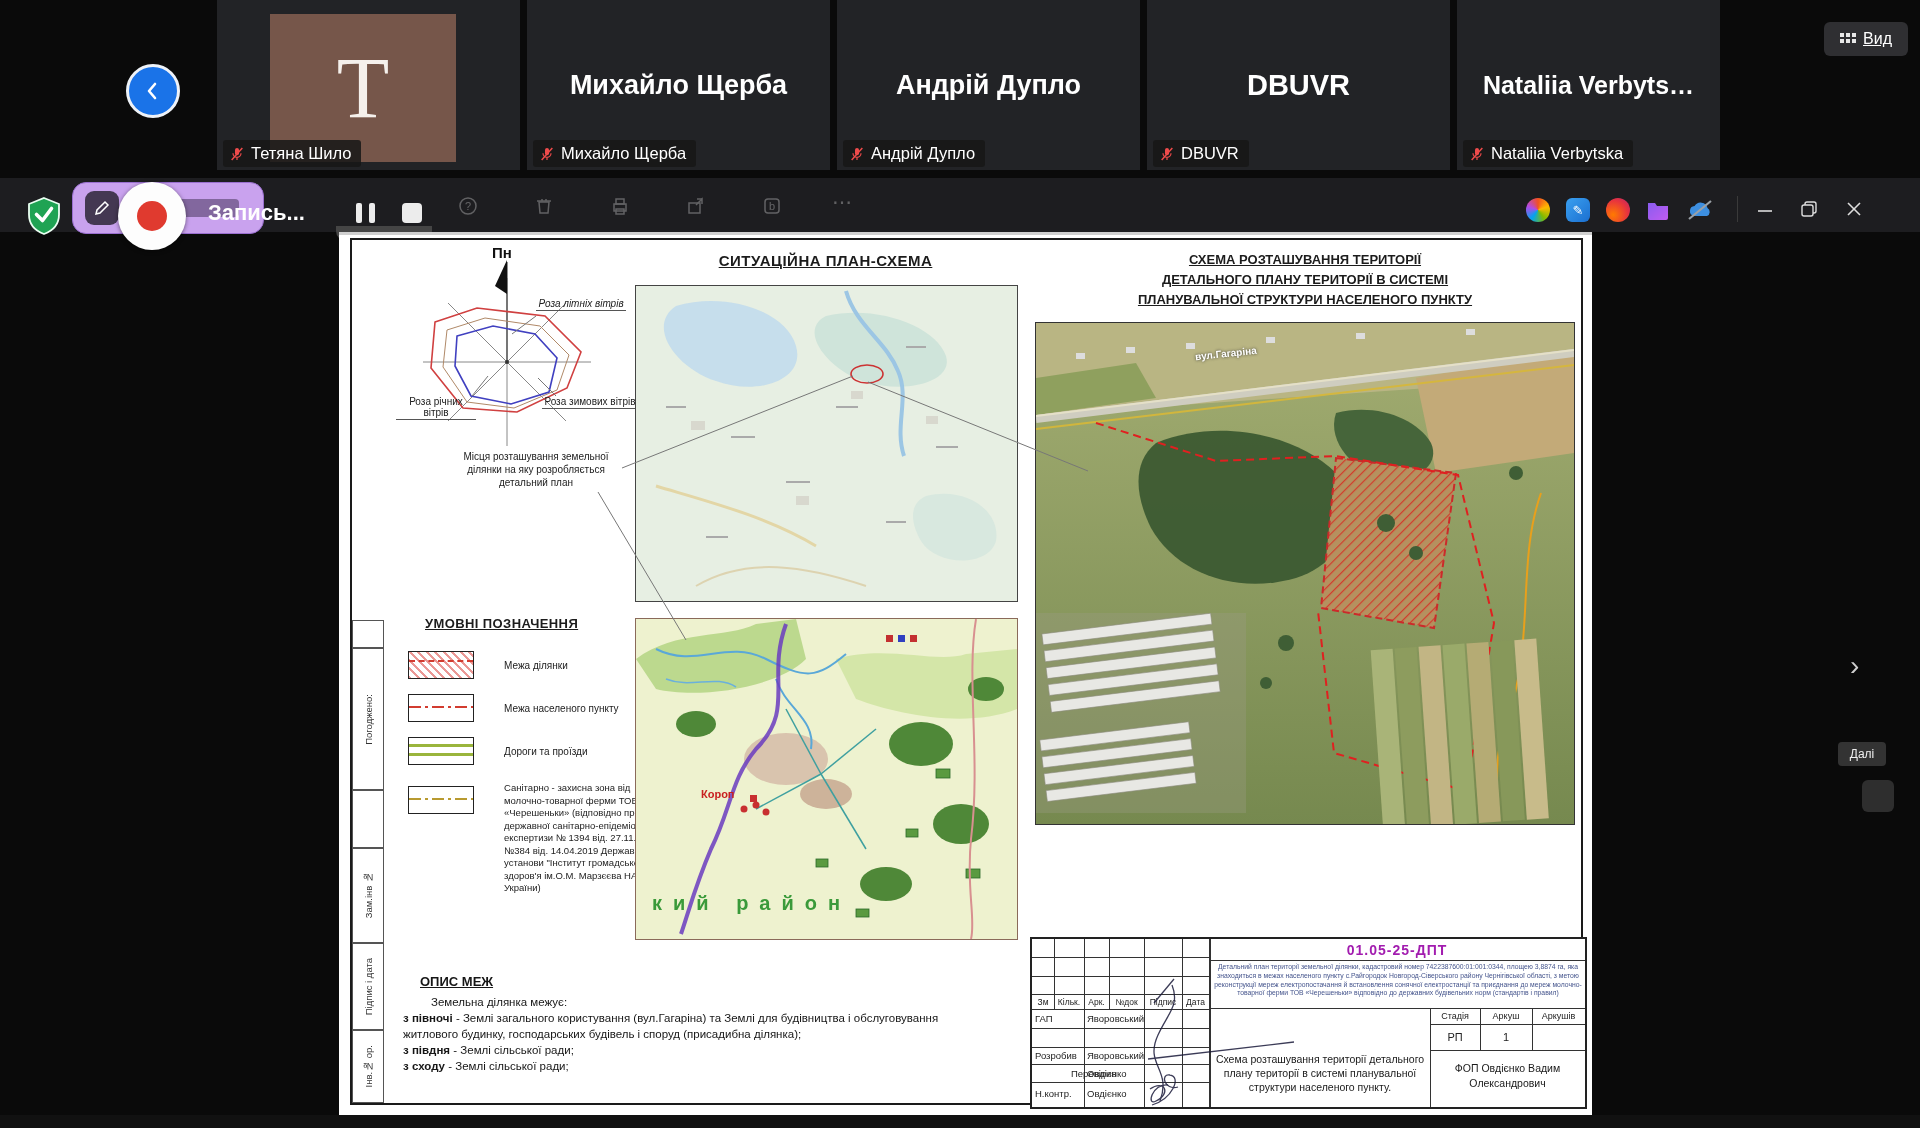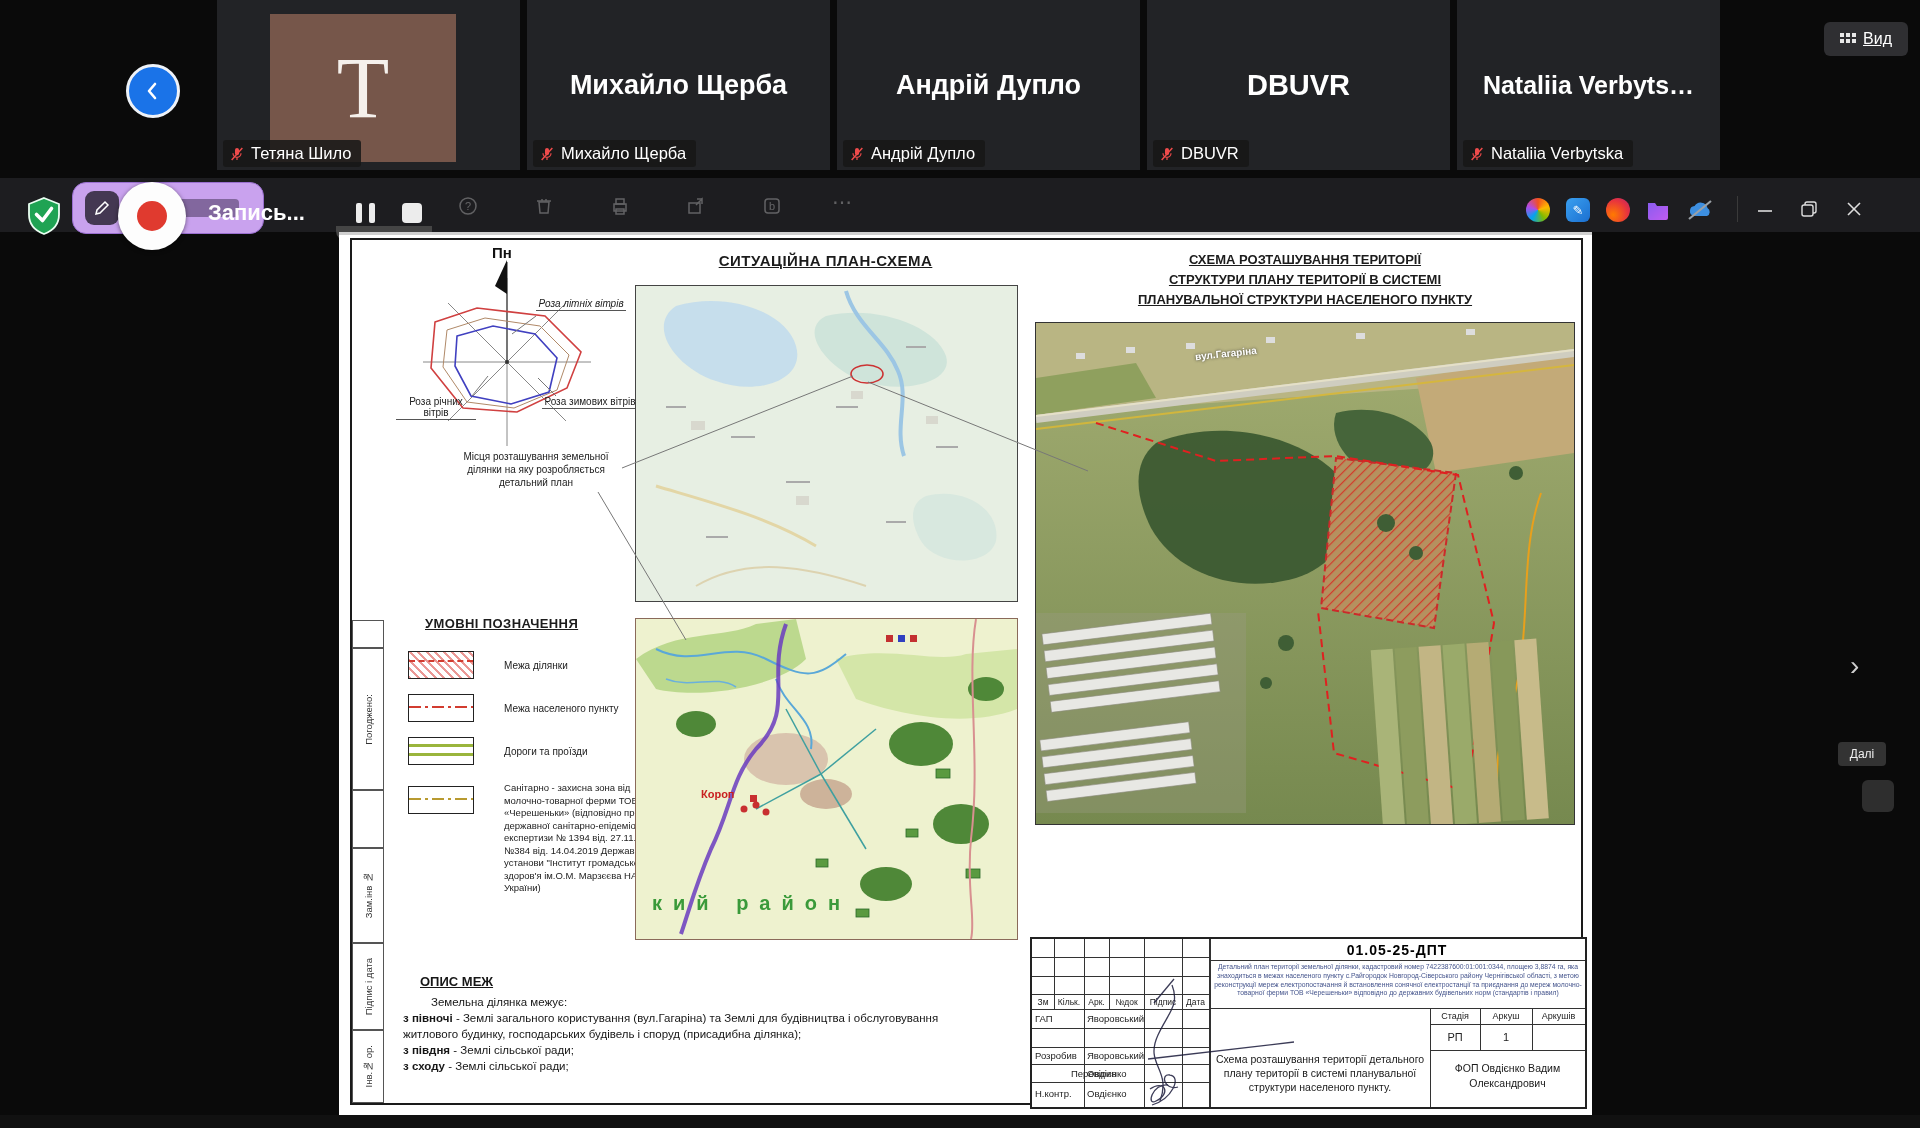--- a/index.html
+++ b/index.html
@@ -272,21 +272,21 @@
         <rect x="55" y="135" width="14" height="9"></rect>
         <rect x="215" y="105" width="12" height="8"></rect>
         <rect x="160" y="210" width="13" height="9"></rect>
         <rect x="290" y="130" width="12" height="8"></rect>
       </g>
     <ellipse cx="231" cy="88" rx="16" ry="9" fill="none" stroke="#cc3333" stroke-width="1.6"></ellipse>
   </svg>
 
   <div class="doc-title abs" style="left:1105px;top:250px;width:400px;font-size:13px;line-height:1.55;">
     <div>СХЕМА РОЗТАШУВАННЯ ТЕРИТОРІЇ</div>
-    <div>СТРУКТУРИ ПЛАНУ ТЕРИТОРІЇ В СИСТЕМІ</div>
+    <div>ДЕТАЛЬНОГО ПЛАНУ ТЕРИТОРІЇ В СИСТЕМІ</div>
     <div>ПЛАНУВАЛЬНОЇ СТРУКТУРИ НАСЕЛЕНОГО ПУНКТУ</div>
   </div>
   <svg class="abs" style="left:1035px;top:322px;border:1px solid #333;" width="538" height="501" viewBox="0 0 538 501">
     <defs>
       <linearGradient id="sat" x1="0" y1="0" x2="0" y2="1">
           <stop offset="0" stop-color="#a3ad72"></stop>
           <stop offset="1" stop-color="#76894f"></stop>
         </linearGradient>
       <pattern id="hat" width="7" height="7" patternTransform="rotate(45)" patternUnits="userSpaceOnUse">
         <rect width="7" height="7" fill="#b5915f"></rect>
@@ -460,21 +460,21 @@
 
     <div class="srow" style="left:3px;top:74px;">ГАП</div>
     <div class="srow" style="left:55px;top:74px;">Яворовський</div>
     <div class="srow" style="left:3px;top:111px;">Розробив</div>
     <div class="srow" style="left:55px;top:111px;">Яворовський</div>
     <div class="srow" style="left:0;top:129px;margin-left:39px;">Перевірив</div>
     <div class="srow" style="left:55px;top:129px;">Овдієнко</div>
     <div class="srow" style="left:3px;top:149px;">Н.контр.</div>
     <div class="srow" style="left:55px;top:149px;">Овдієнко</div>
 
-    <div class="abs" style="left:177px;top:3px;width:376px;text-align:center;font-size:14px;font-weight:bold;letter-spacing:1px;color:#000000;">01.05-25-ДПТ</div>
+    <div class="abs" style="left:177px;top:3px;width:376px;text-align:center;font-size:14px;font-weight:bold;letter-spacing:1px;color:#a21caf;">01.05-25-ДПТ</div>
     <div class="abs" style="left:182px;top:24px;width:368px;font-size:6.8px;line-height:1.3;color:#44548c;text-align:center;">Детальний план території земельної ділянки, кадастровий номер 7422387600:01:001:0344, площею 3,8874 га, яка знаходиться в межах населеного пункту с.Райгородок Новгород-Сіверського району Чернігівської області, з метою реконструкції мереж електропостачання й встановлення сонячної електростанції та приєднання до мереж молочно-товарної ферми ТОВ «Черешеньки» відповідно до державних будівельних норм (стандартів і правил)</div>
     <div class="scell" style="left:398px;top:72px;width:50px;font-size:9px;">Стадія</div>
     <div class="scell" style="left:448px;top:72px;width:52px;font-size:9px;">Аркуш</div>
     <div class="scell" style="left:500px;top:72px;width:53px;font-size:9px;">Аркушів</div>
     <div class="scell" style="left:398px;top:92px;width:50px;font-size:11px;">РП</div>
     <div class="scell" style="left:448px;top:92px;width:52px;font-size:11px;">1</div>
     <div class="scell" style="left:500px;top:92px;width:53px;font-size:11px;"></div>
     <div class="abs" style="left:182px;top:113px;width:212px;font-size:10.5px;line-height:1.35;text-align:center;color:#1a1a1a;">Схема розташування території детального плану  території в системі планувальної структури  населеного пункту.</div>
     <div class="abs" style="left:400px;top:122px;width:151px;font-size:10.5px;line-height:1.4;text-align:center;color:#1a1a1a;">ФОП Овдієнко Вадим Олександрович</div>
 

